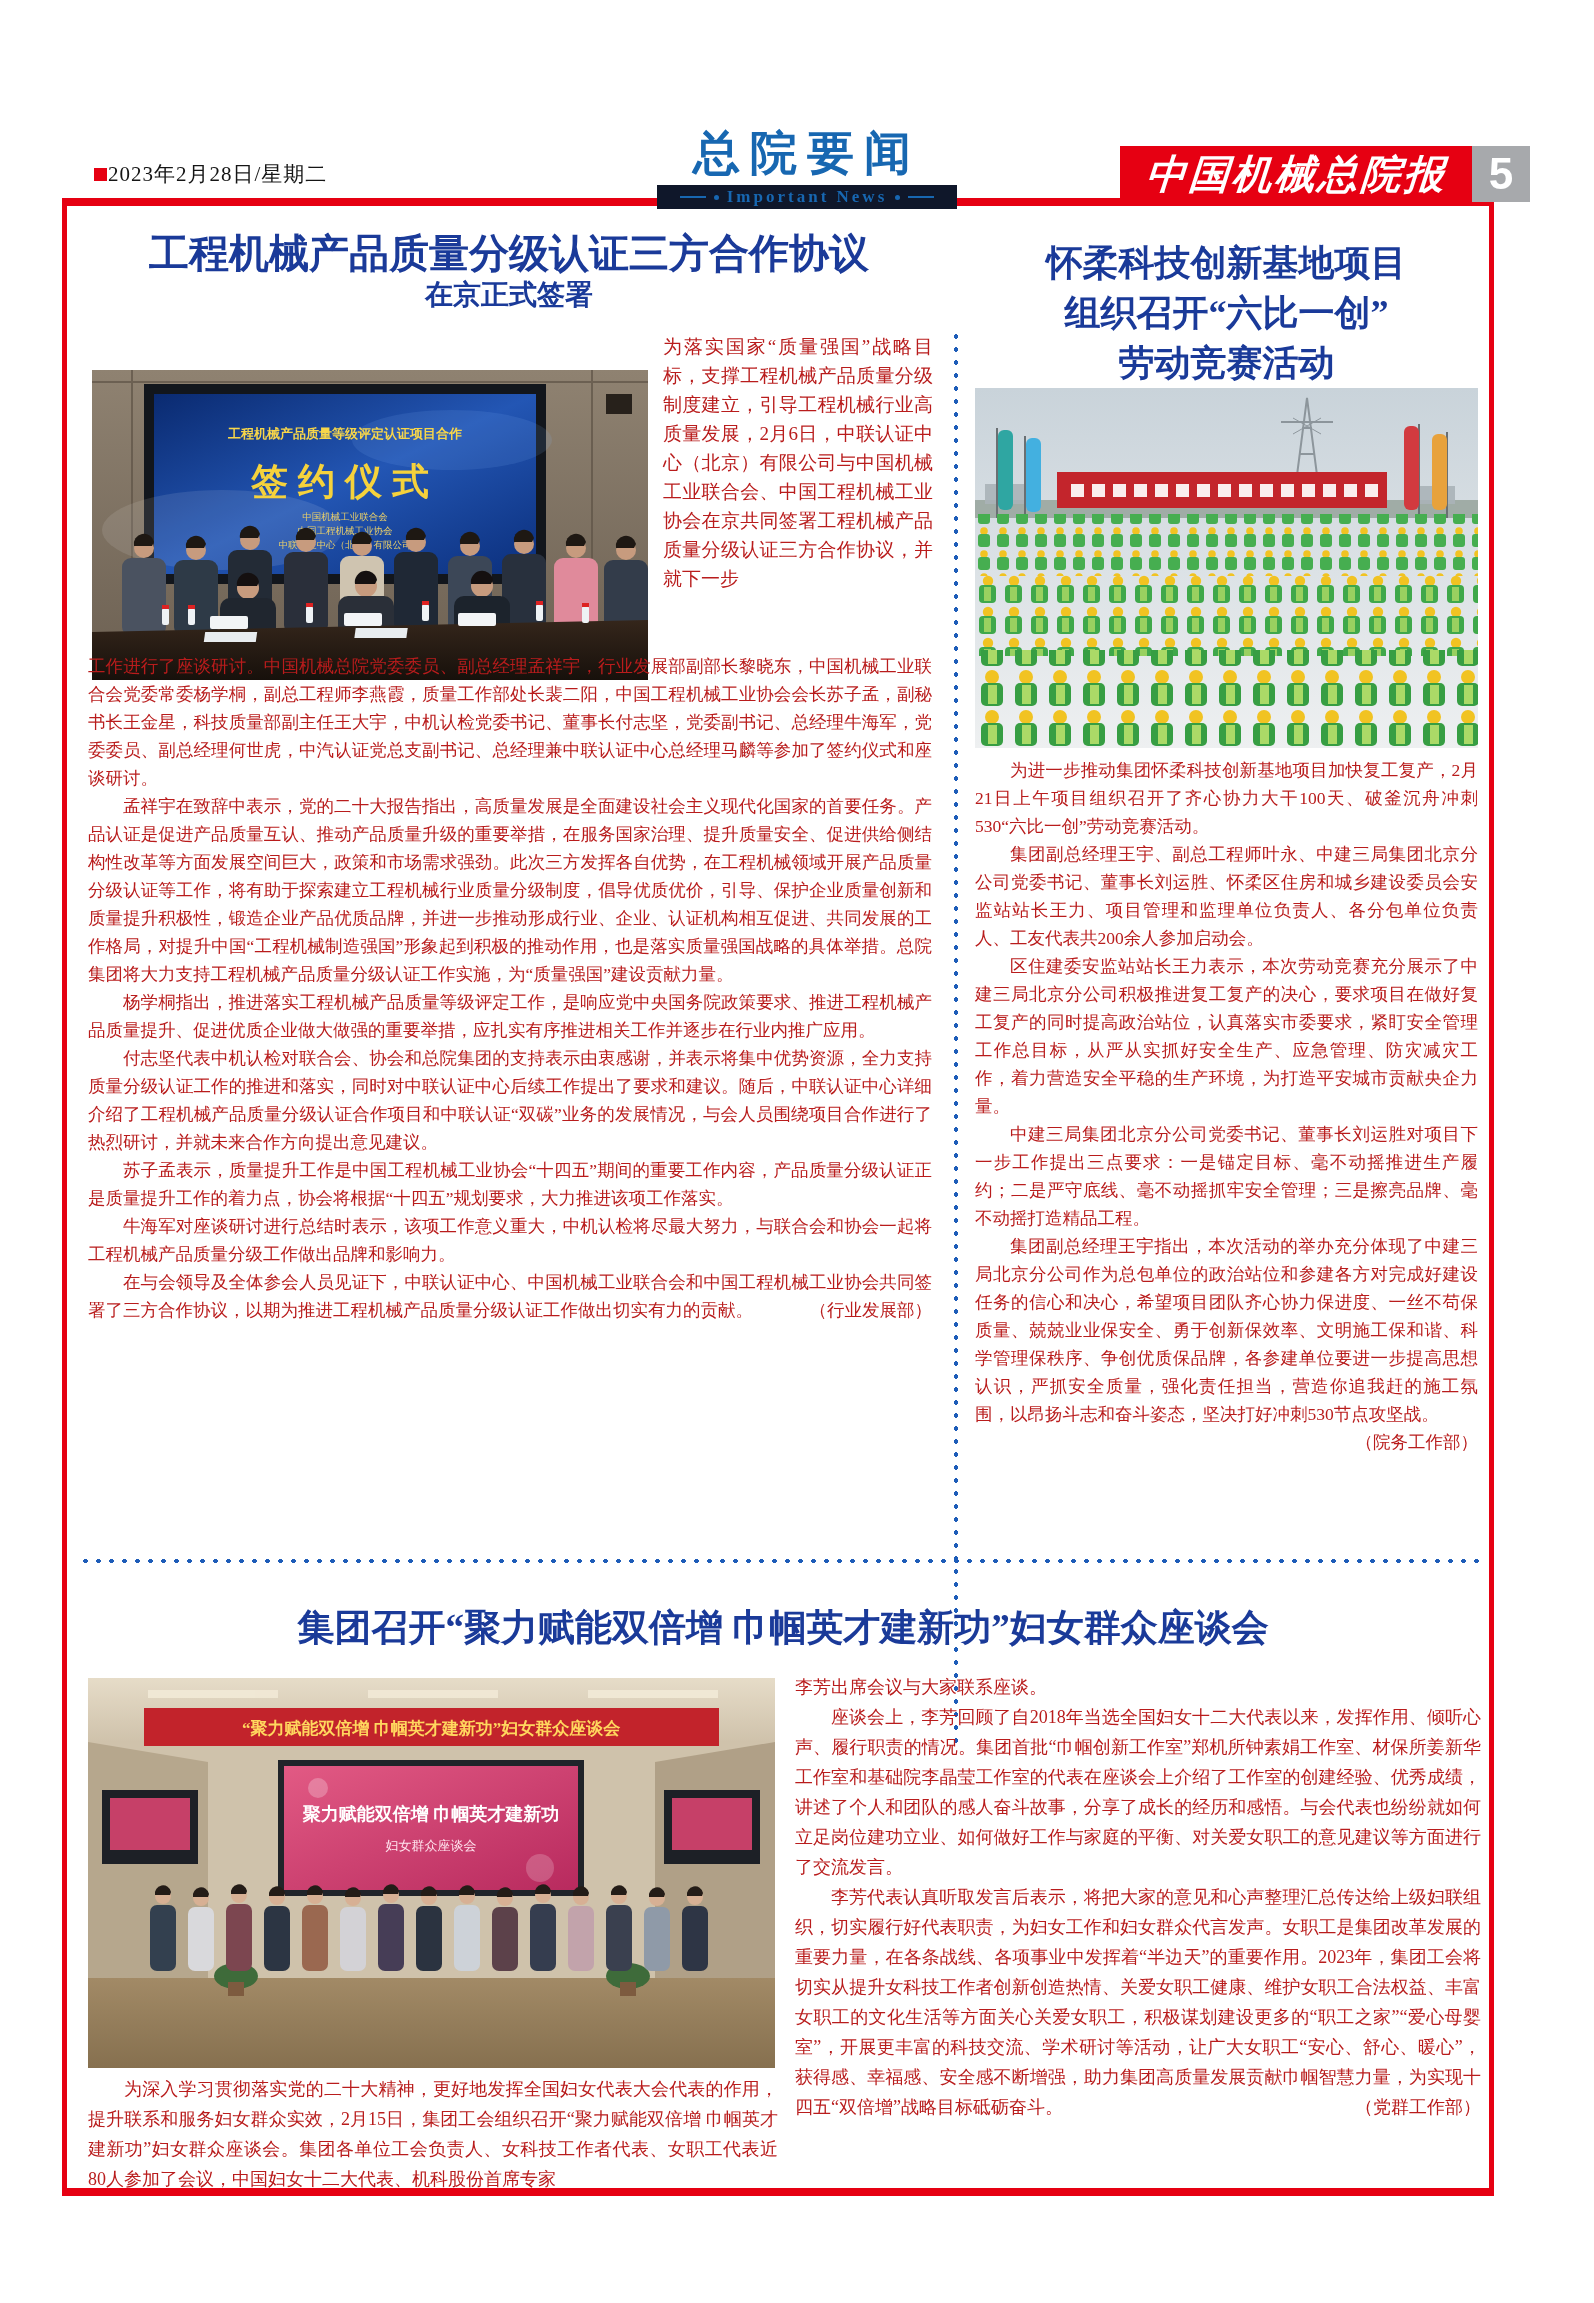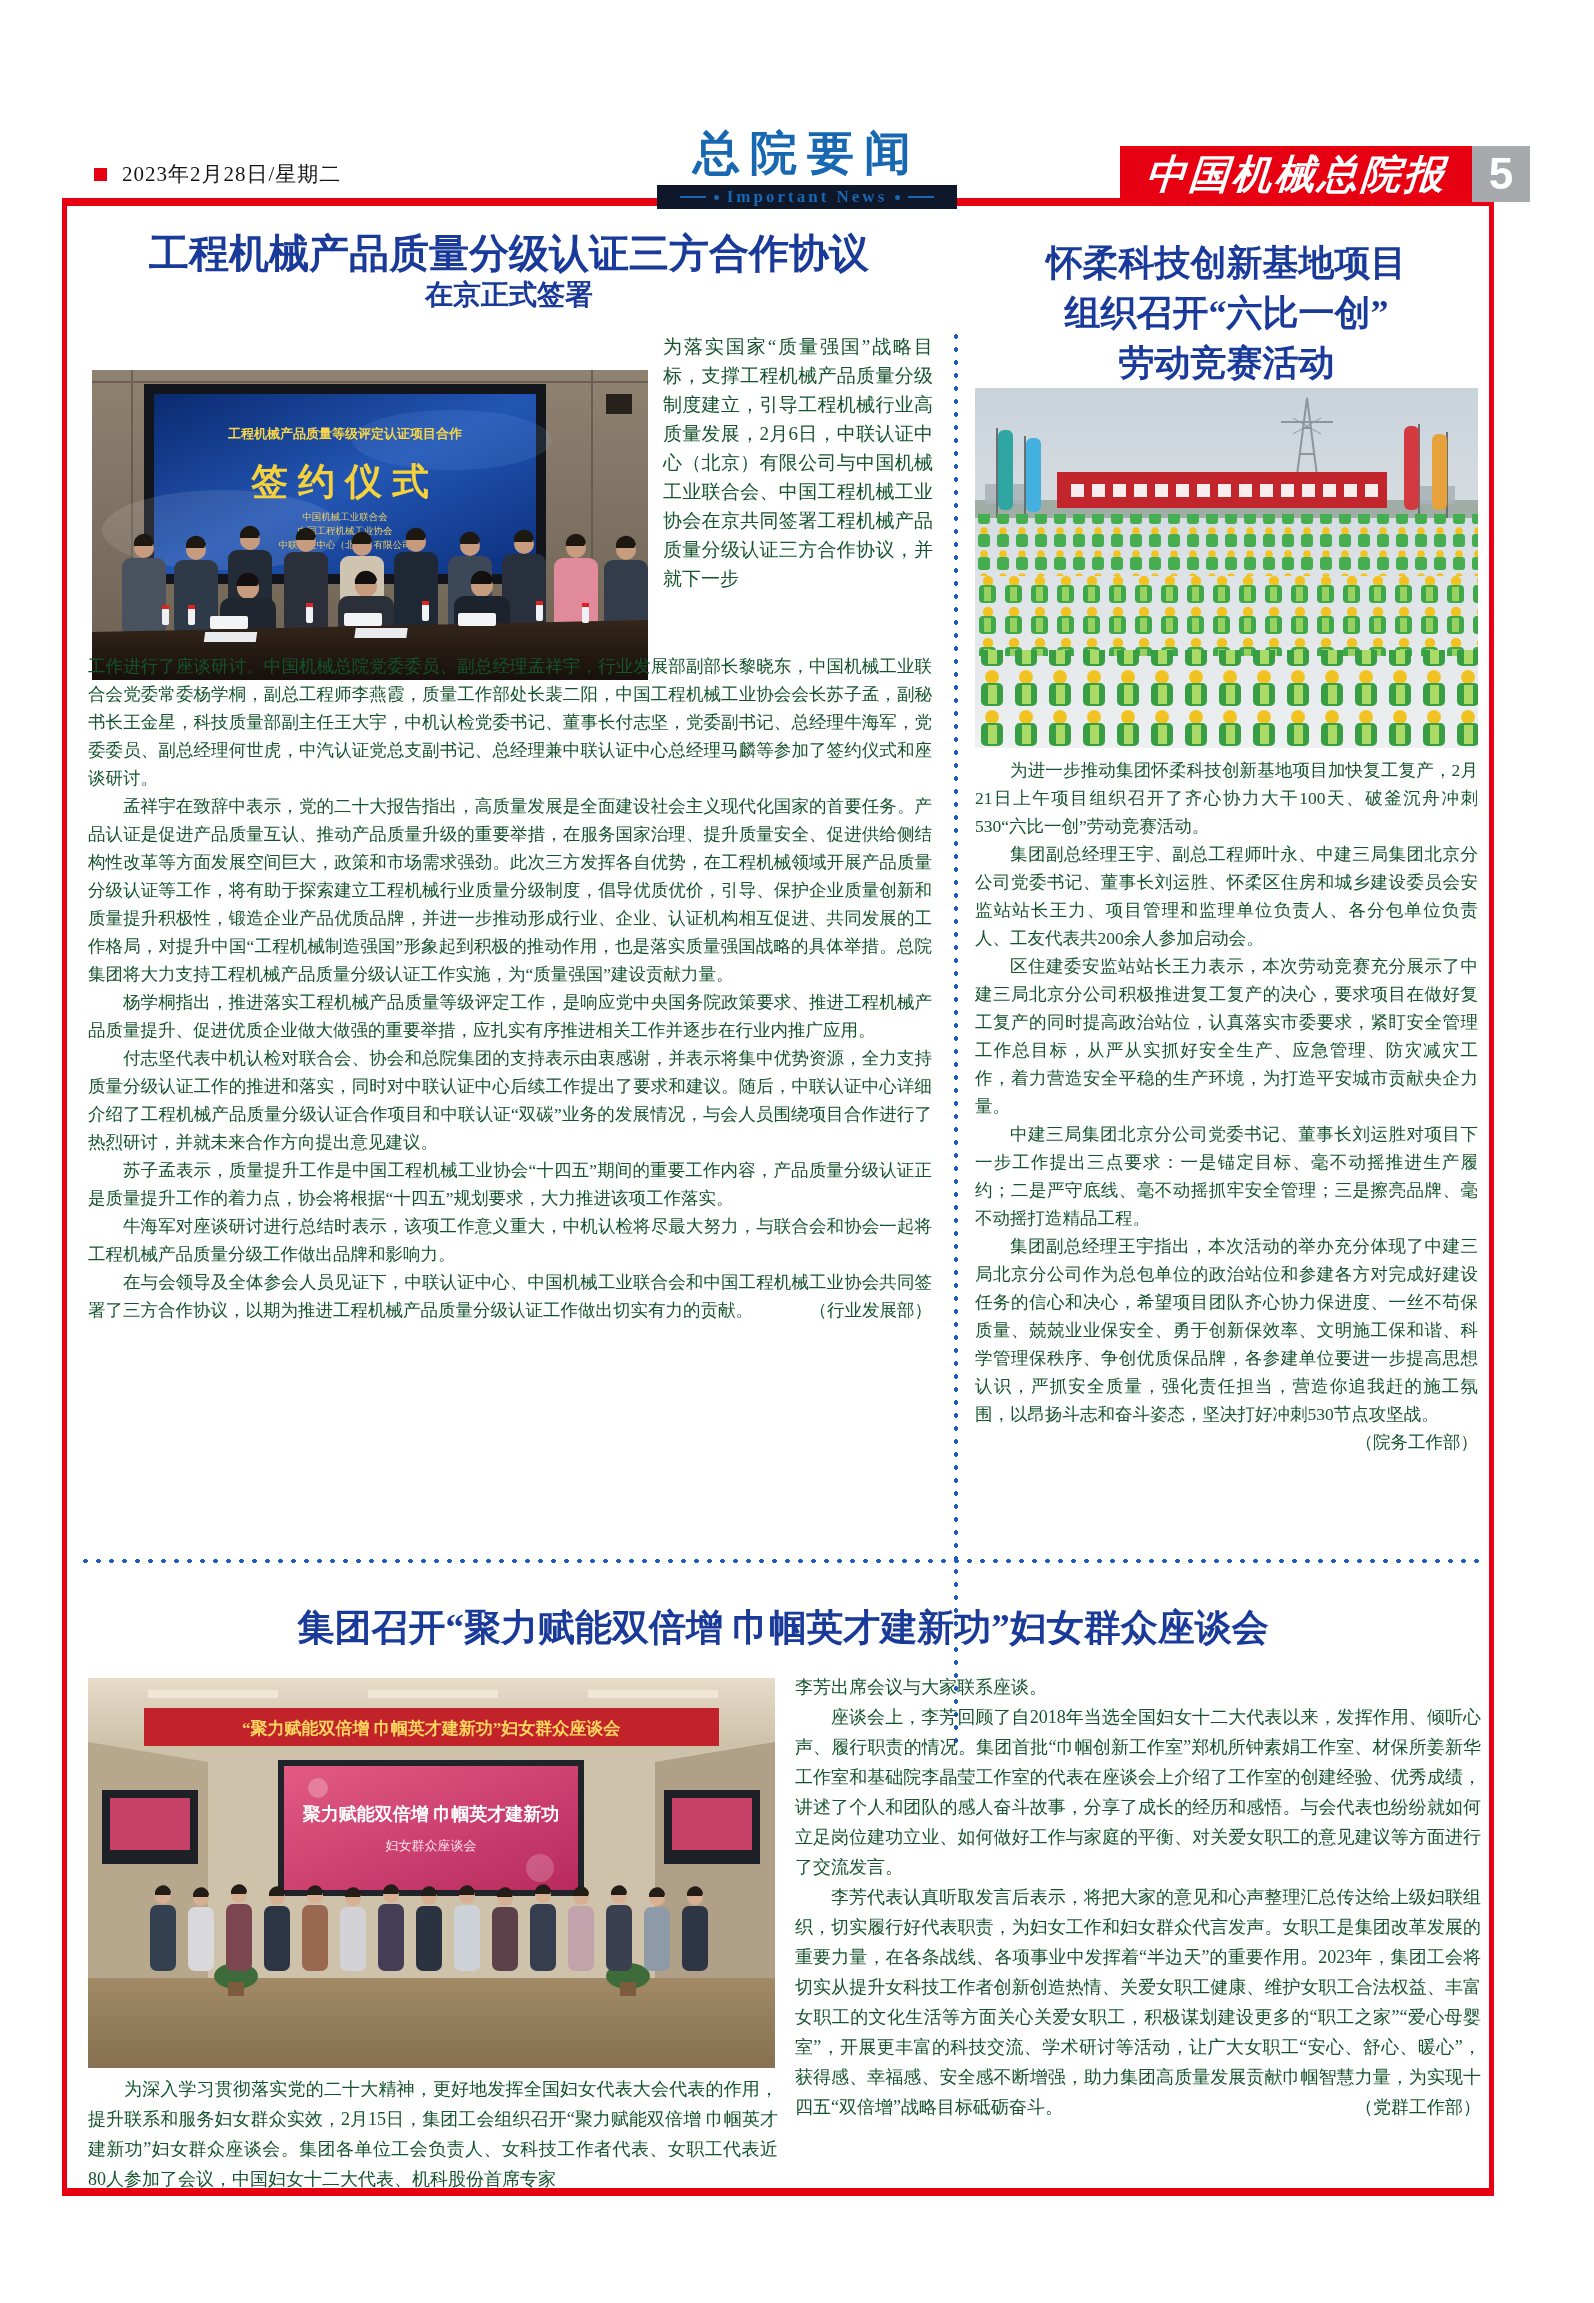--- a/index.html
+++ b/index.html
@@ -2,21 +2,21 @@
 <html lang="zh"><head>
 <meta charset="utf-8">
 <style>
   html,body{margin:0;padding:0;}
   body{
     width:1594px;height:2303px;position:relative;background:#fff;
     font-family:"Liberation Serif","DejaVu Serif",serif;color:#151515;
     overflow:hidden;
   }
   
-  .hdr-date{position:absolute;left:94px;top:160px;font-size:21px;letter-spacing:1px;display:flex;align-items:center;gap:15px;}
+  .hdr-date{position:absolute;left:94px;top:160px;font-size:21px;letter-spacing:1px;display:flex;align-items:center;gap:1px;}
   .red-sq{width:13px;height:13px;background:#e60012;display:inline-block;}
   .section-title{
     position:absolute;left:627px;top:122px;width:360px;text-align:center;
     font-size:47px;font-weight:bold;color:#1767b1;letter-spacing:10px;z-index:4;
   }
   .section-sub{
     position:absolute;left:657px;top:185px;width:300px;text-align:center;z-index:5;
     color:#1767b1;font-weight:bold;font-size:17px;letter-spacing:3px;
     display:flex;align-items:center;justify-content:center;gap:8px;background:#0f172a;padding:2px 0;
   }
@@ -38,21 +38,21 @@
     border:5px solid #e60012;border-top-width:8px;border-bottom-width:8px;
   }
   .frame *{box-sizing:border-box;}
   .abs{position:absolute;}
   
   .a-title{font-weight:bold;color:#1a3a99;text-align:center;line-height:1.2;margin-top:10px;}
   .t-left{left:21px;top:14px;width:842px;font-size:40px;}
   .t-left2{left:21px;top:62px;width:842px;font-size:28px;}
   .t-right{left:908px;top:22px;width:503px;font-size:36px;line-height:50px;}
   .t-bottom{left:21px;top:1390px;width:1390px;font-size:37px;}
-  .body-txt{font-size:17.5px;line-height:28px;text-align:justify;color:#14532d;}
+  .body-txt{font-size:17.5px;line-height:28px;text-align:justify;color:#b91c1c;}
   .body-txt p{margin:0;text-indent:2em;}
   .body-txt p.noindent{text-indent:0;}
   .lead-txt{font-size:19px;line-height:29px;}
   .bot-txt{font-size:18px;line-height:30px;}
   .byline{float:right;text-indent:0;}
   .byline-line{text-align:right;text-indent:0 !important;}
   
   .div-v{
     left:886px;top:124px;width:6px;height:1420px;
     background-image:radial-gradient(circle,#1d5cb8 0 2.4px,rgba(0,0,0,0) 2.5px);

